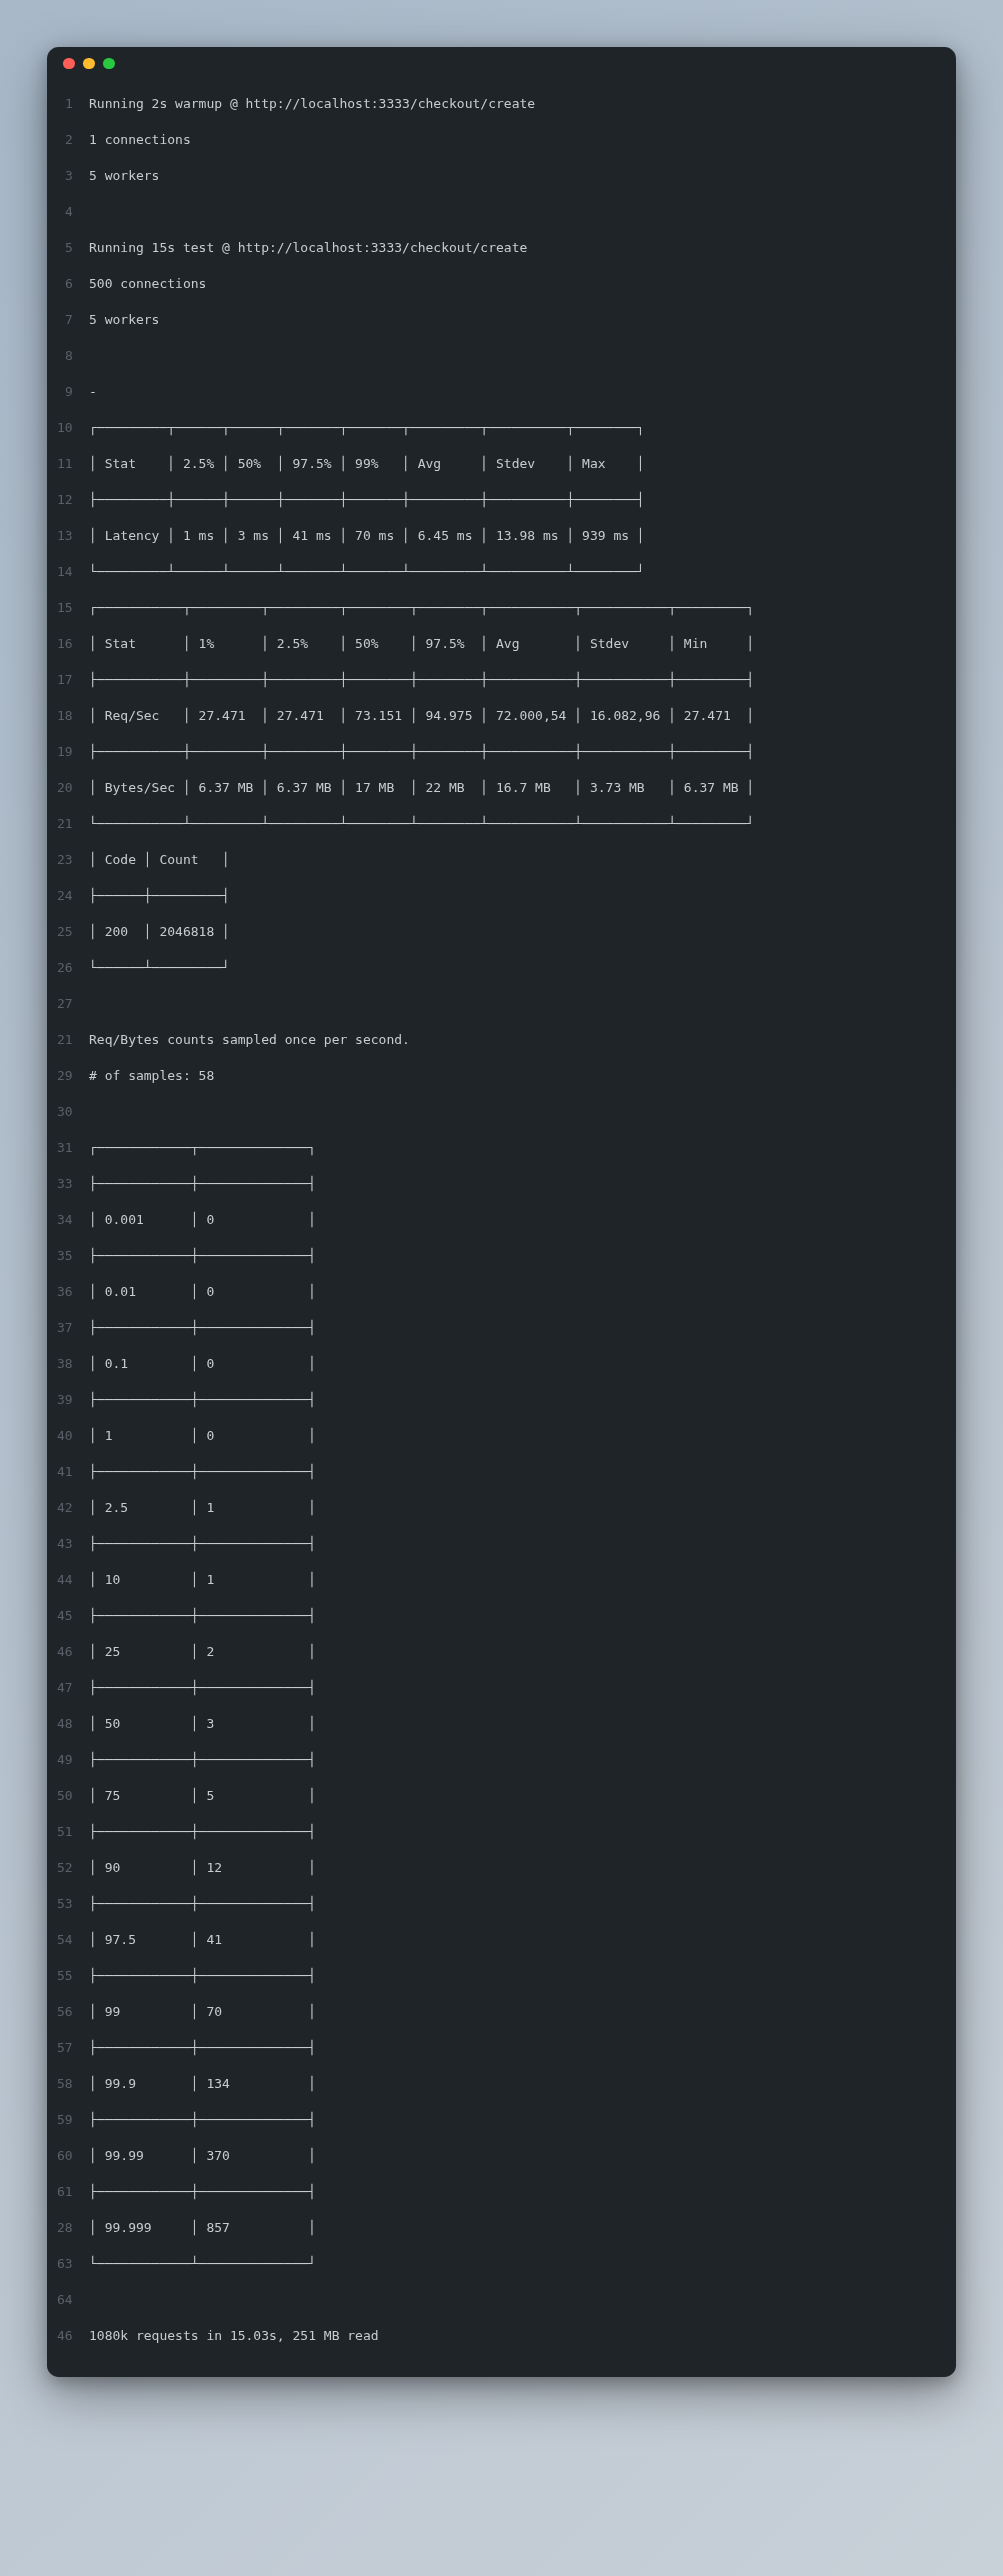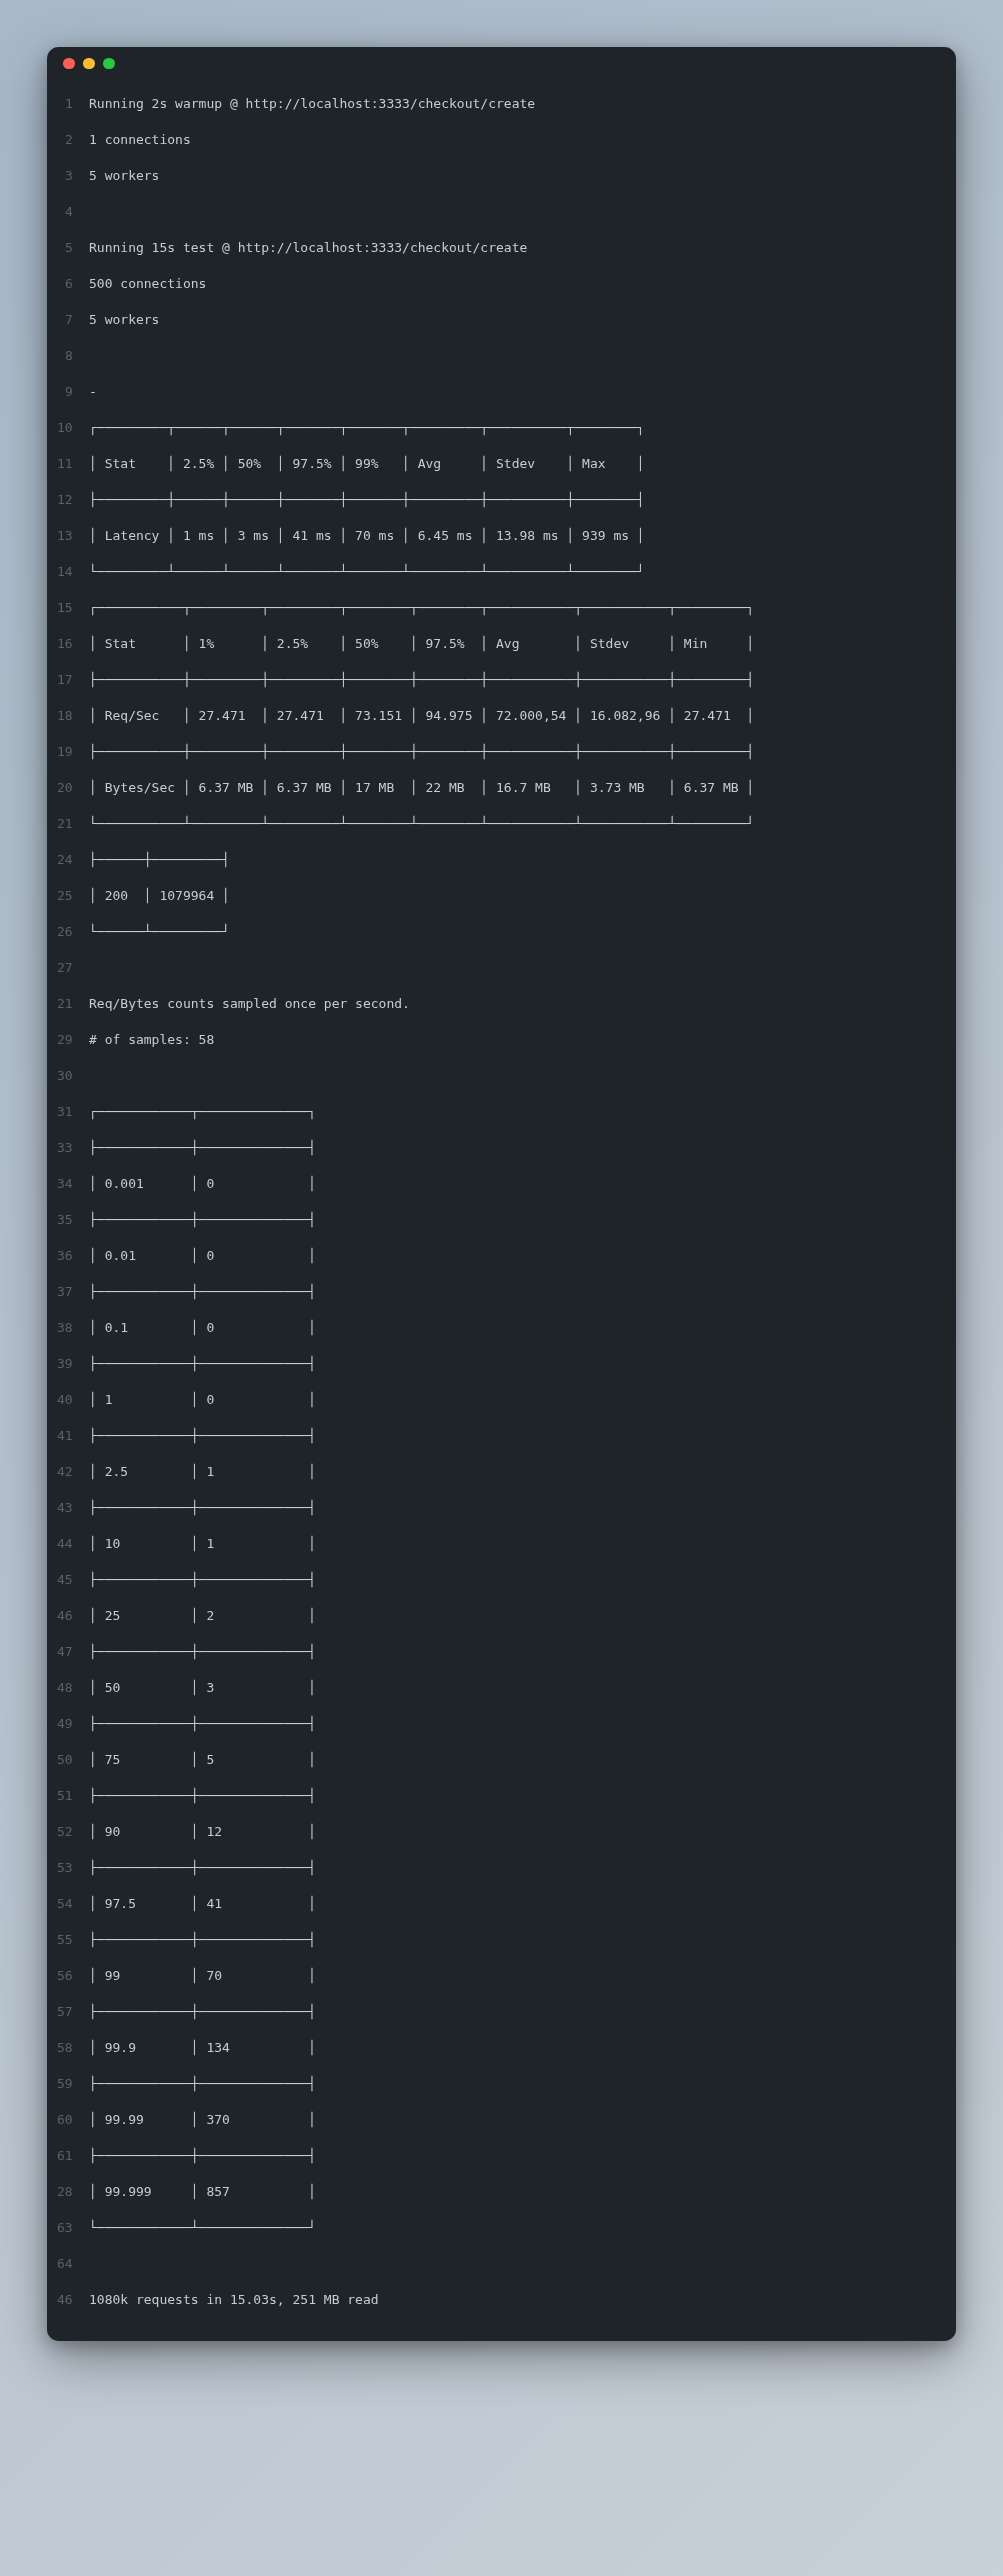--- a/index.html
+++ b/index.html
@@ -73,22 +73,23 @@
       <div class="line"><span class="lineno">12</span><span class="txt">├─────────┼──────┼──────┼───────┼───────┼─────────┼──────────┼────────┤</span></div>
       <div class="line"><span class="lineno">13</span><span class="txt">│ Latency │ 1 ms │ 3 ms │ 41 ms │ 70 ms │ 6.45 ms │ 13.98 ms │ 939 ms │</span></div>
       <div class="line"><span class="lineno">14</span><span class="txt">└─────────┴──────┴──────┴───────┴───────┴─────────┴──────────┴────────┘</span></div>
       <div class="line"><span class="lineno">15</span><span class="txt">┌───────────┬─────────┬─────────┬────────┬────────┬───────────┬───────────┬─────────┐</span></div>
       <div class="line"><span class="lineno">16</span><span class="txt">│ Stat      │ 1%      │ 2.5%    │ 50%    │ 97.5%  │ Avg       │ Stdev     │ Min     │</span></div>
       <div class="line"><span class="lineno">17</span><span class="txt">├───────────┼─────────┼─────────┼────────┼────────┼───────────┼───────────┼─────────┤</span></div>
       <div class="line"><span class="lineno">18</span><span class="txt">│ Req/Sec   │ 27.471  │ 27.471  │ 73.151 │ 94.975 │ 72.000,54 │ 16.082,96 │ 27.471  │</span></div>
       <div class="line"><span class="lineno">19</span><span class="txt">├───────────┼─────────┼─────────┼────────┼────────┼───────────┼───────────┼─────────┤</span></div>
       <div class="line"><span class="lineno">20</span><span class="txt">│ Bytes/Sec │ 6.37 MB │ 6.37 MB │ 17 MB  │ 22 MB  │ 16.7 MB   │ 3.73 MB   │ 6.37 MB │</span></div>
       <div class="line"><span class="lineno">21</span><span class="txt">└───────────┴─────────┴─────────┴────────┴────────┴───────────┴───────────┴─────────┘</span></div>
+      <div class="line"><span class="lineno">23</span><span class="txt">│ Code │ Count   │</span></div>
       <div class="line"><span class="lineno">24</span><span class="txt">├──────┼─────────┤</span></div>
-      <div class="line"><span class="lineno">25</span><span class="txt">│ 200  │ 1079964 │</span></div>
+      <div class="line"><span class="lineno">25</span><span class="txt">│ 200  │ 2046818 │</span></div>
       <div class="line"><span class="lineno">26</span><span class="txt">└──────┴─────────┘</span></div>
       <div class="line"><span class="lineno">27</span><span class="txt"></span></div>
       <div class="line"><span class="lineno">21</span><span class="txt">Req/Bytes counts sampled once per second.</span></div>
       <div class="line"><span class="lineno">29</span><span class="txt"># of samples: 58</span></div>
       <div class="line"><span class="lineno">30</span><span class="txt"></span></div>
       <div class="line"><span class="lineno">31</span><span class="txt">┌────────────┬──────────────┐</span></div>
       <div class="line"><span class="lineno">33</span><span class="txt">├────────────┼──────────────┤</span></div>
       <div class="line"><span class="lineno">34</span><span class="txt">│ 0.001      │ 0            │</span></div>
       <div class="line"><span class="lineno">35</span><span class="txt">├────────────┼──────────────┤</span></div>
       <div class="line"><span class="lineno">36</span><span class="txt">│ 0.01       │ 0            │</span></div>

